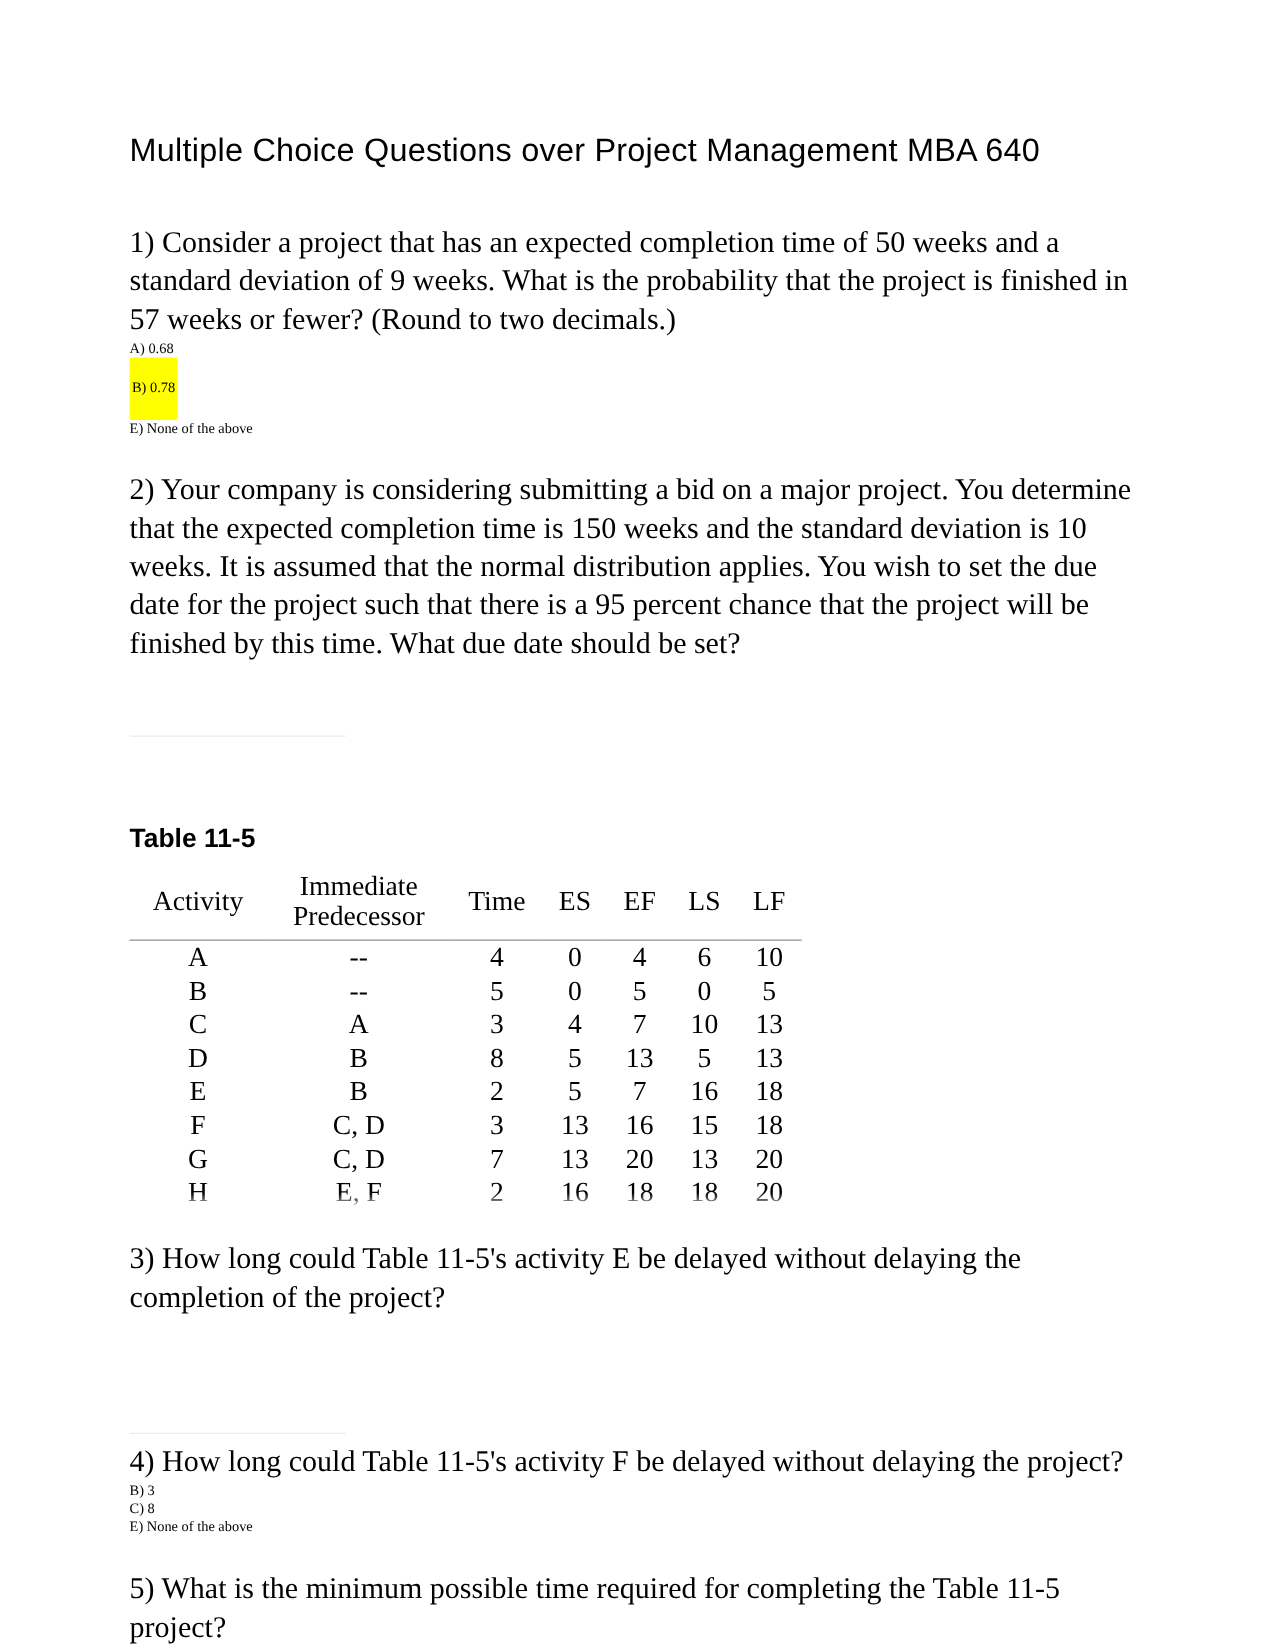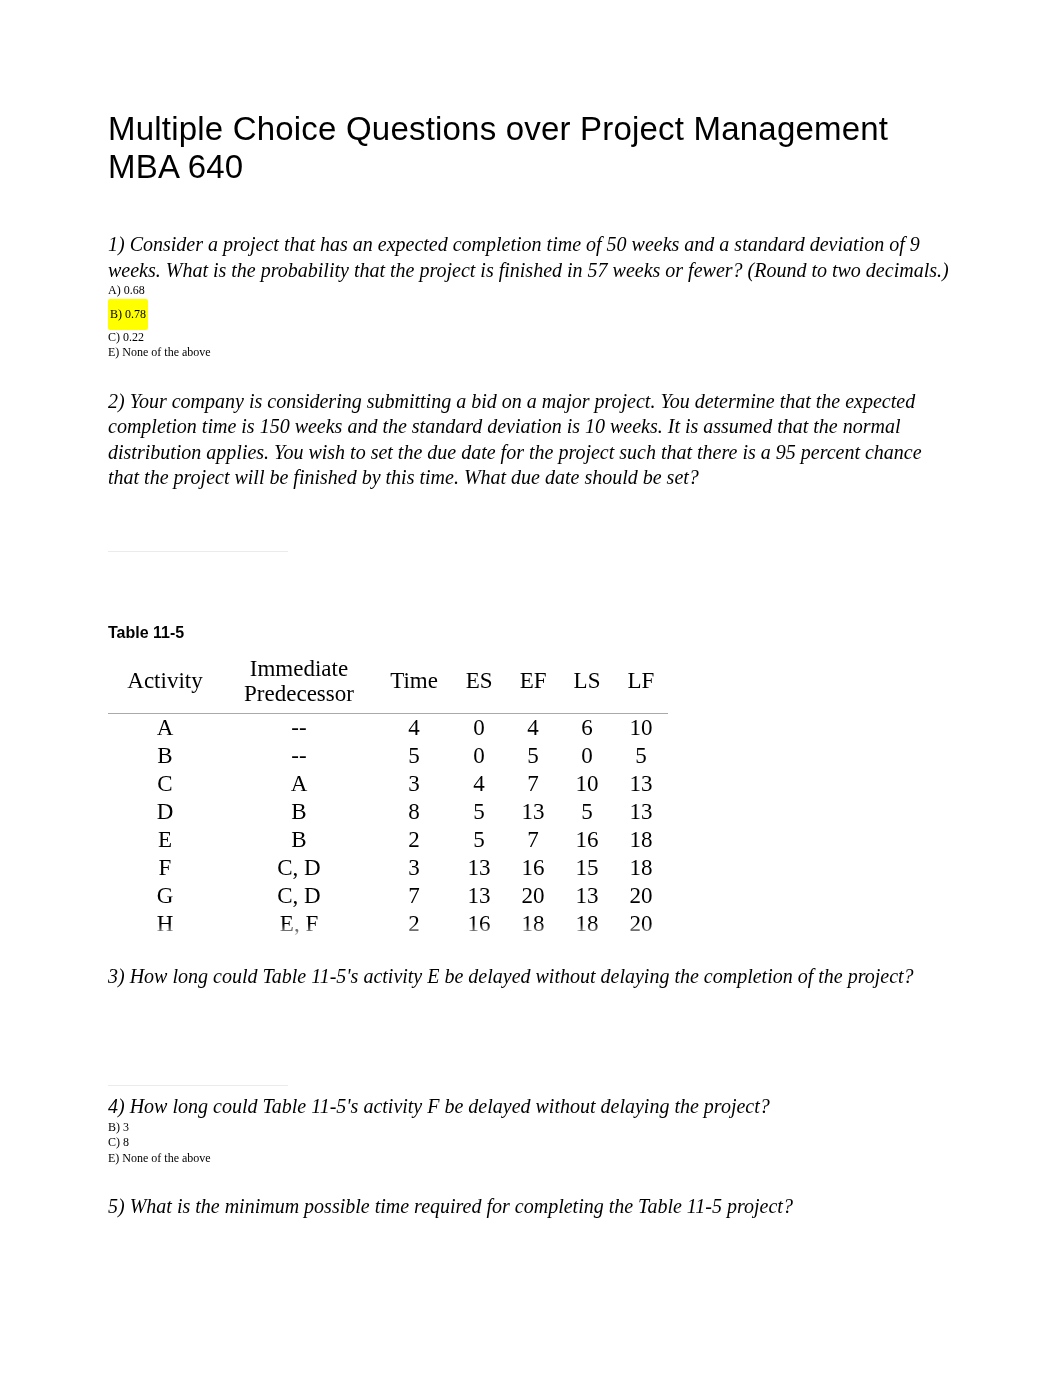--- a/index.html
+++ b/index.html
@@ -8,48 +8,47 @@
     font-family: Georgia, 'Times New Roman', serif;
     color: #000;
     width: 1062px;
     height: 1377px;
     box-sizing: border-box;
     padding: 110px 108px 40px 108px;
     position: relative;
   }
   .title {
     font-family: 'Segoe UI', 'Helvetica Neue', Arial, sans-serif;
-    font-size: 33px;
+    font-size: 27px;
     font-weight: 400;
     margin-bottom: 46px;
     letter-spacing: 0.2px;
   }
   .q-text {
-    font-size: 20px;
+    font-size: 25px;
     line-height: 1.28;
     margin-bottom: 0;
-    font-style: italic;
   }
   .opt {
     font-size: 12px;
     line-height: 1.28;
   }
   .opt.highlight {
     background: #ffff00;
     display: inline-block;
-    padding: 8px 2px;
+    padding: 18px 2px;
     border-radius: 2px;
   }
   .block {
     margin-bottom: 28px;
   }
   .table-label {
     font-family: 'Trebuchet MS', 'Segoe UI', Arial, sans-serif;
     font-weight: bold;
-    font-size: 16px;
+    font-size: 22px;
     margin-top: 72px;
     margin-bottom: 10px;
   }
   .divider {
     border: none;
     border-top: 1px solid rgba(0,0,0,0.08);
     width: 180px;
     margin: 60px 0 8px 0;
   }
   table.data {
@@ -89,21 +88,20 @@
 </style>
 </head>
 <body>
 
 <div class="title">Multiple Choice Questions over Project Management   MBA 640</div>
 
 <div class="block">
   <div class="q-text">1) Consider a project that has an expected completion time of 50 weeks and a standard deviation of 9 weeks. What is the probability that the project is finished in 57 weeks or fewer? (Round to two decimals.)</div>
   <div class="opt">A) 0.68</div>
   <div><span class="opt highlight">B) 0.78</span></div>
-  <div class="opt">C) 0.22</div>
   <div class="opt">E) None of the above</div>
 </div>
 
 <div class="block">
   <div class="q-text">2) Your company is considering submitting a bid on a major project. You determine that the expected completion time is 150 weeks and the standard deviation is 10 weeks. It is assumed that the normal distribution applies. You wish to set the due date for the project such that there is a 95 percent chance that the project will be finished by this time. What due date should be set?</div>
 </div>
 
 <hr class="divider">
 
 <div class="table-label">Table 11-5</div>

